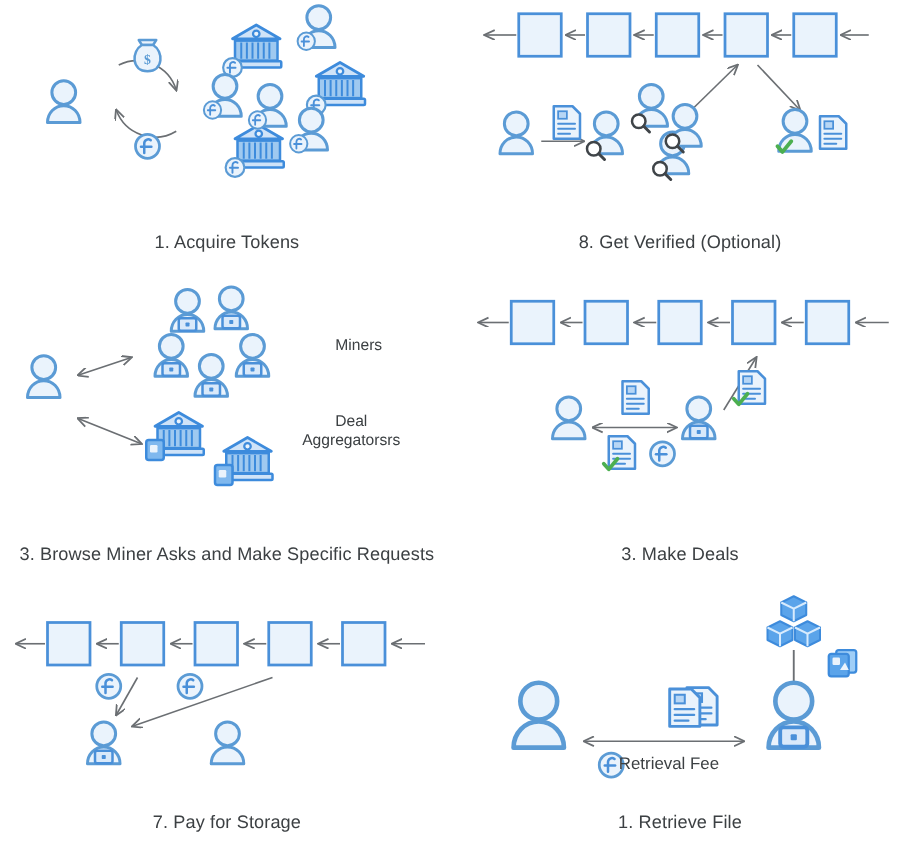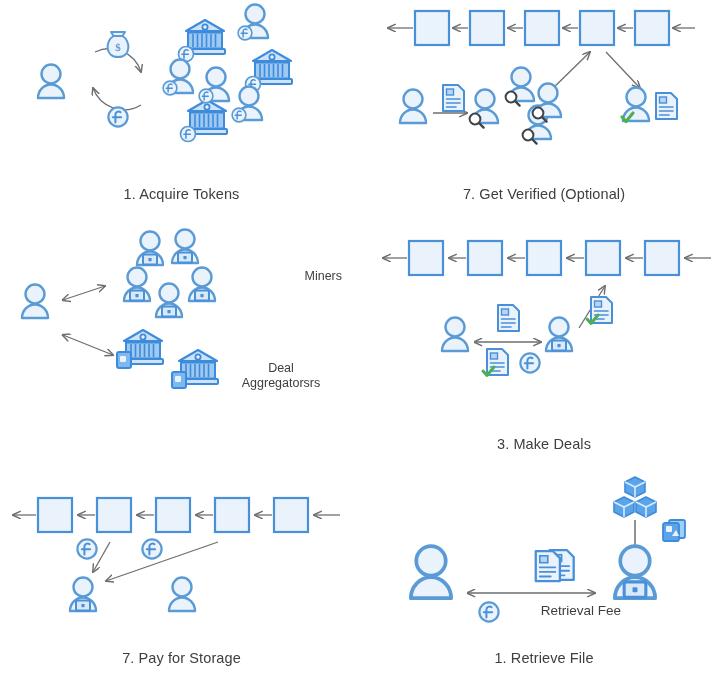--- a/index.html
+++ b/index.html
@@ -241,21 +241,21 @@
 
         <g transform="translate(273,108)">
           <use href="#person"></use>
           <path d="M-14,9 L-10,13.5 L-3,5" fill="none" stroke="#4caf50" stroke-width="3.1" stroke-linecap="round" stroke-linejoin="round"></path>
         </g>
         <g transform="translate(303,106)">
             <use href="#doc"></use>
           </g>
       </svg>
     </div>
-    <div class="caption">7. Get Verified (Optional)</div>
+    <div class="caption">8. Get Verified (Optional)</div>
   </div>
 
   <div class="panel p3">
     <div class="stage">
       <svg width="363" height="215" viewBox="0 0 363 215">
         <defs>
           <marker id="ah3a" markerWidth="7" markerHeight="7" refX="6" refY="3" orient="auto">
             <path d="M0,0 L6.5,3 L0,6" fill="none" stroke="#6b6f73" stroke-width="1.1"></path>
           </marker>
           <marker id="ah3b" markerWidth="7" markerHeight="7" refX="1" refY="3" orient="auto">
@@ -304,24 +304,25 @@
             <use href="#minerperson"></use>
           </g>
 
         <g transform="translate(143,140)">
             <use href="#aggbank"></use>
           </g>
         <g transform="translate(198,160)">
             <use href="#aggbank"></use>
           </g>
       </svg>
-      <div class="lbl" style="left:232px;top:59px;width:110px;text-align:right;">Miners</div>
-      <div class="lbl" style="left:216px;top:120px;width:130px;margin-top:31px;">Deal
+      <div class="lbl" style="left:232px;top:59px;width:110px;text-align:center;">Miners</div>
+      <div class="lbl" style="left:216px;top:120px;width:130px;">Deal
 Aggregatorsrs</div>
     </div>
+    <div class="caption">3. Browse Miner Asks and Make Specific Requests</div>
   </div>
 
   <div class="panel p4">
     <div class="stage">
       <svg width="362" height="215" viewBox="0 0 362 215">
         <defs>
           <marker id="ah4" markerWidth="7" markerHeight="7" refX="6" refY="3" orient="auto">
             <path d="M0,0 L6.5,3 L0,6" fill="none" stroke="#6b6f73" stroke-width="1.1"></path>
           </marker>
           <marker id="ah4b" markerWidth="7" markerHeight="7" refX="1" refY="3" orient="auto">
@@ -505,18 +506,18 @@
         </g>
 
         <g stroke="#6b6f73" stroke-width="1.3" marker-start="url(#ah6b)" marker-end="url(#ah6)">
           <line x1="105" y1="133" x2="232" y2="133"></line>
         </g>
 
         <g transform="translate(126,152)">
             <use href="#filtoken"></use>
           </g>
       </svg>
-      <div class="lbl" style="left:148px;top:143px;width:140px;text-align:center;font-size:13.5px;">Retrieval Fee</div>
+      <div class="lbl" style="left:132px;top:143px;width:140px;text-align:left;font-size:13.5px;">Retrieval Fee</div>
     </div>
     <div class="caption">1. Retrieve File</div>
   </div>
 
 </div>
 
 </body></html>

